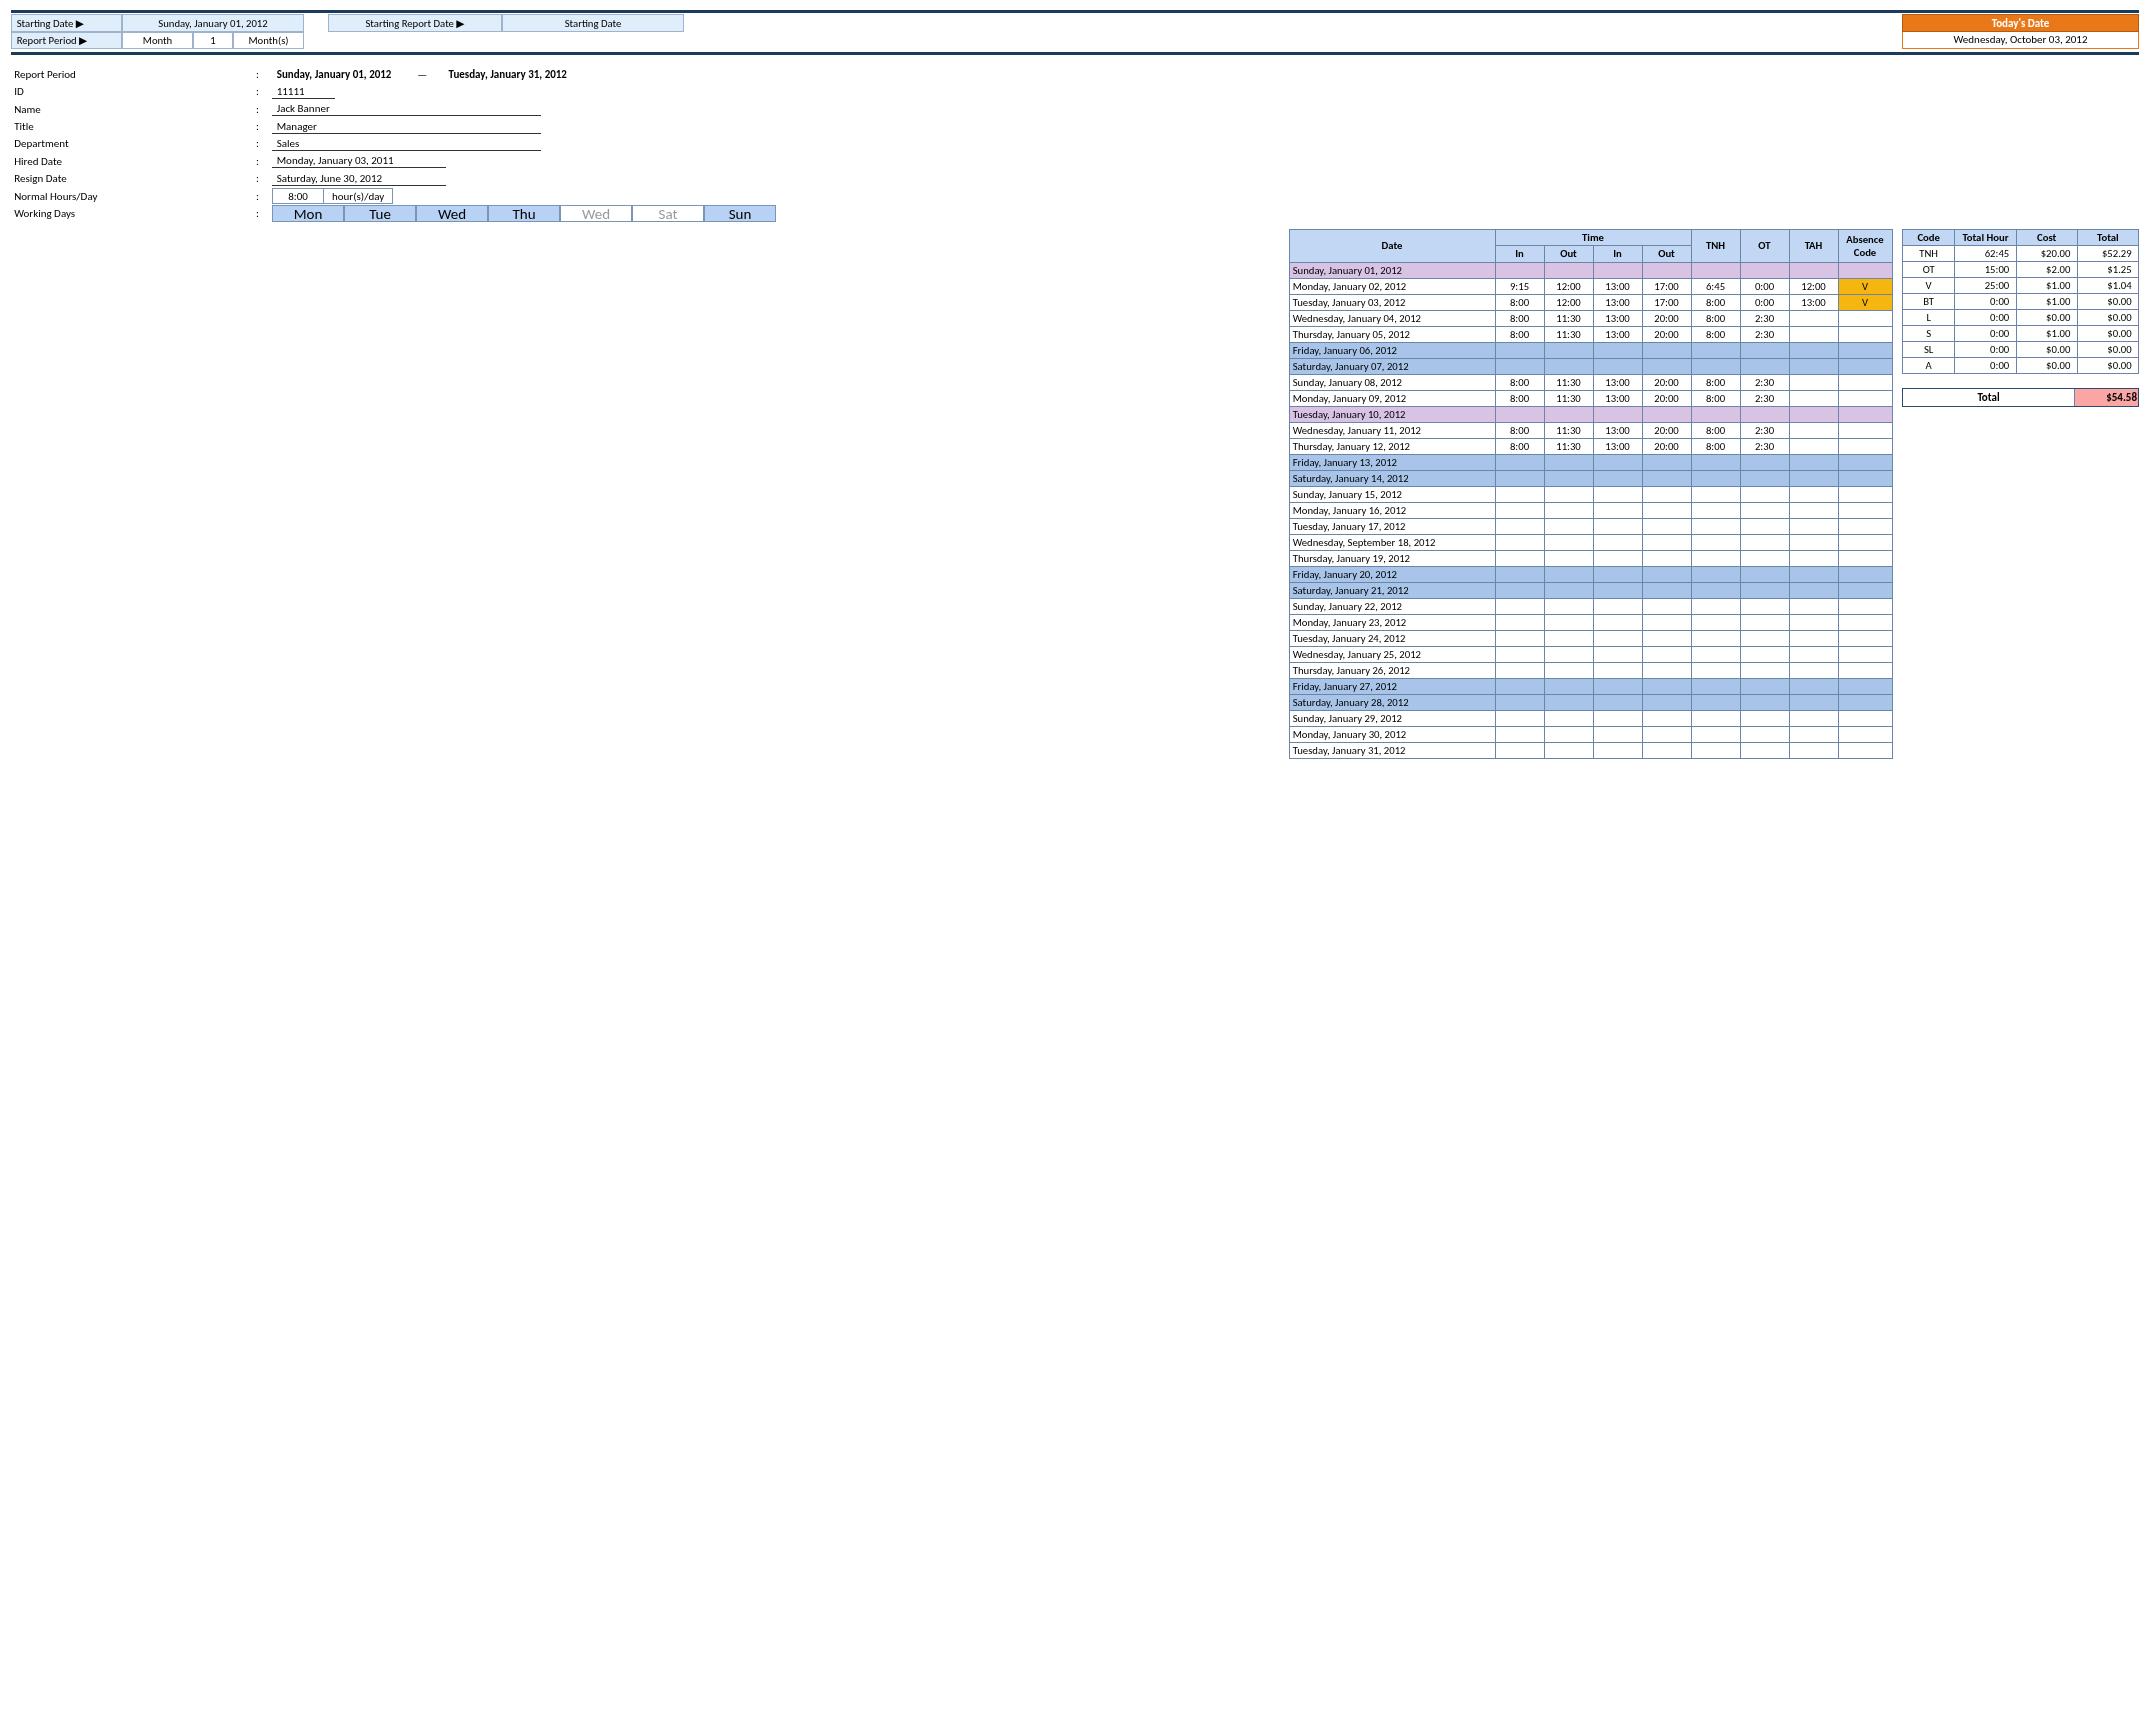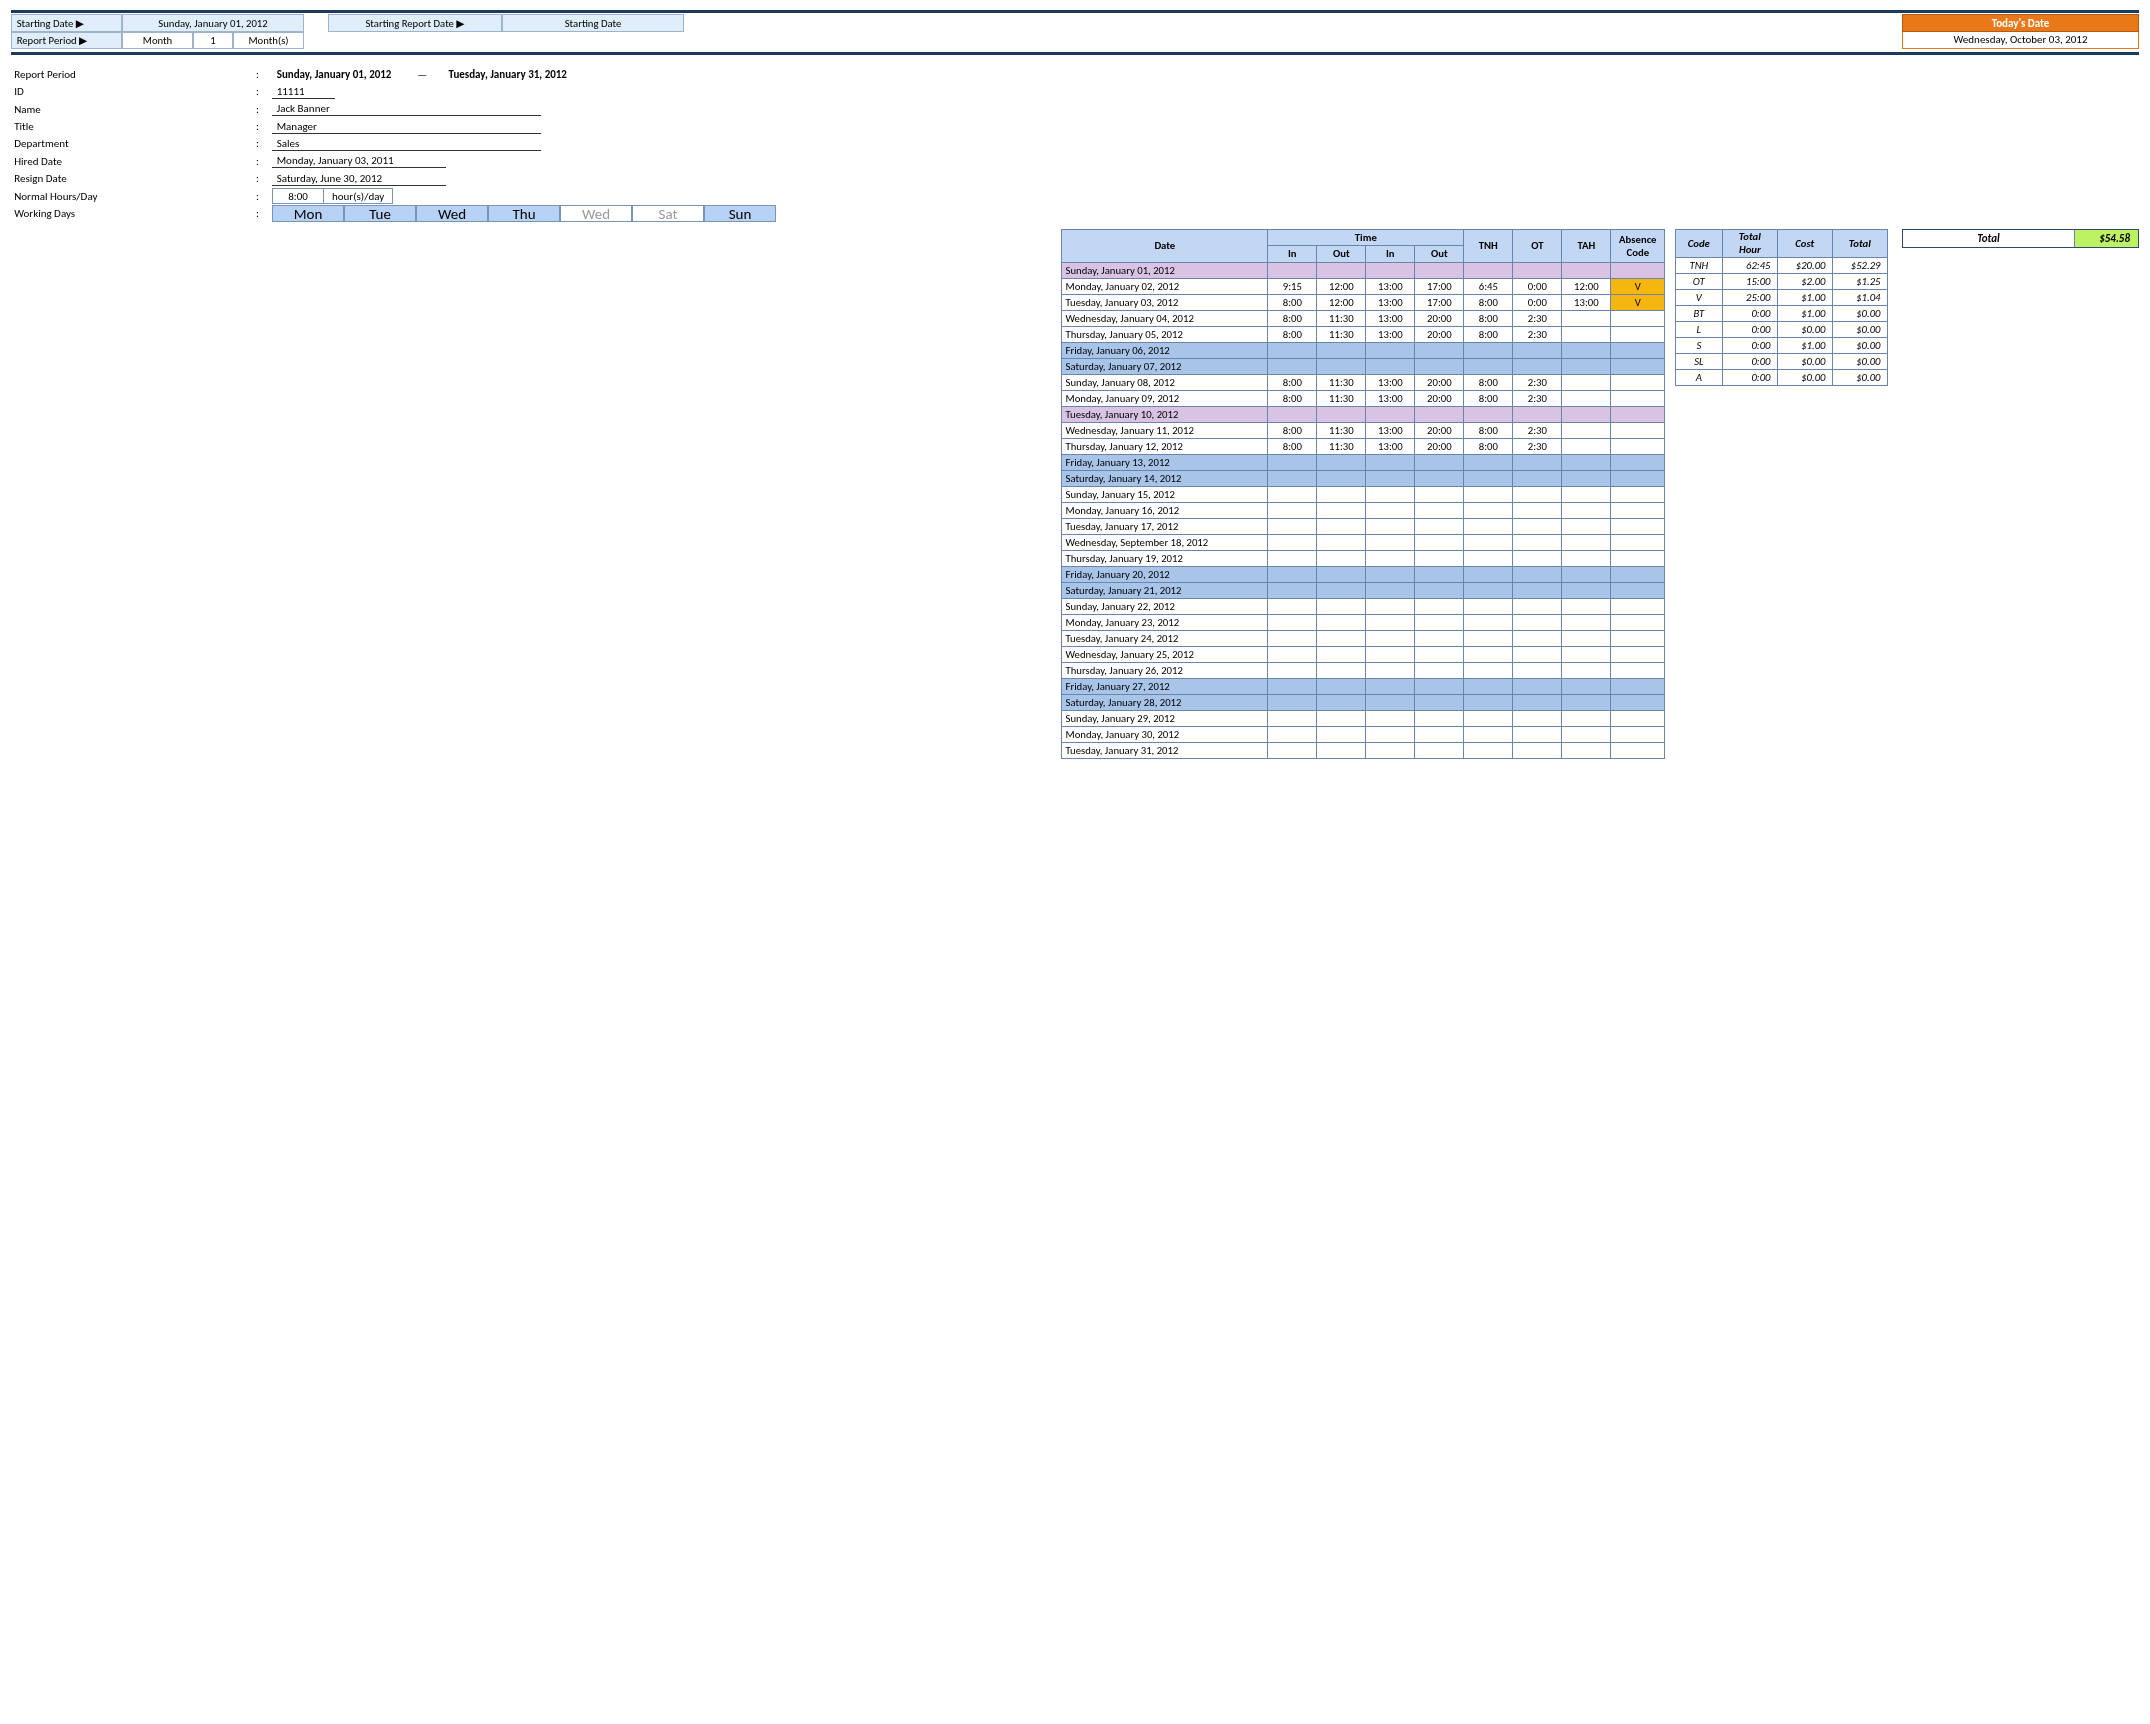--- a/index.html
+++ b/index.html
@@ -49,32 +49,32 @@
   .ts th, .ts td { border: 0.8px solid #6a85a8; padding: 0.8px 4.7px; height: 16px; }
   .ts th { background: #c1d7f3; font-weight: bold; text-align: center; }
   .ts td { background: #fff; }
   .ts td.date { text-align: left; width: 206px; padding-left: 3.2px; }
   .ts td.tm { text-align: center; width: 49px; }
   .ts td.ac { text-align: center; width: 54px; }
   .ts tr.shade td { background: #a8c4e8; }
   .ts tr.pink td { background: #d8c3e4; }
   .ts td.abs-v { background: #f5b60f; text-align:center; }
 
-  .right-col { display:flex; flex-direction:row; gap: 14.2px; font-style: italic; }
+  .right-col { display:flex; flex-direction:column; gap: 14.2px; }
   .sm { border-collapse: collapse; font-size: 10.7px; }
   .sm th, .sm td { border: 0.8px solid #6a85a8; padding: 0.8px 6.3px; height: 16px; text-align: center; }
   .sm th { background: #c1d7f3; font-weight: bold; }
   .sm td.code { width: 47px; }
   .sm td.th { width: 55px; text-align:right; }
   .sm td.cost { width: 55px; text-align:right; }
   .sm td.tot { width: 55px; text-align:right; }
 
   .grand { border: 1.6px solid #2c4a6e; display:flex; height: 19px; font-weight:bold; width: 237px; margin-left:auto; }
   .grand .gl { flex:1; display:flex; align-items:center; justify-content:center; border-right:0.8px solid #6a85a8; background:#fff; }
-  .grand .gv { width: 63px; display:flex; align-items:center; justify-content:flex-end; padding-right:8px; background:#bef264; }
+  .grand .gv { width: 63px; display:flex; align-items:center; justify-content:flex-end; padding-right:1px; background:#fca5a5; }
 
   .ts thead th.rot { height: 17.4px; }
 </style>
 </head>
 <body>
 
 <div class="rule-dark"></div>
 
 <div class="topbar">
   <div class="topbar-left">

